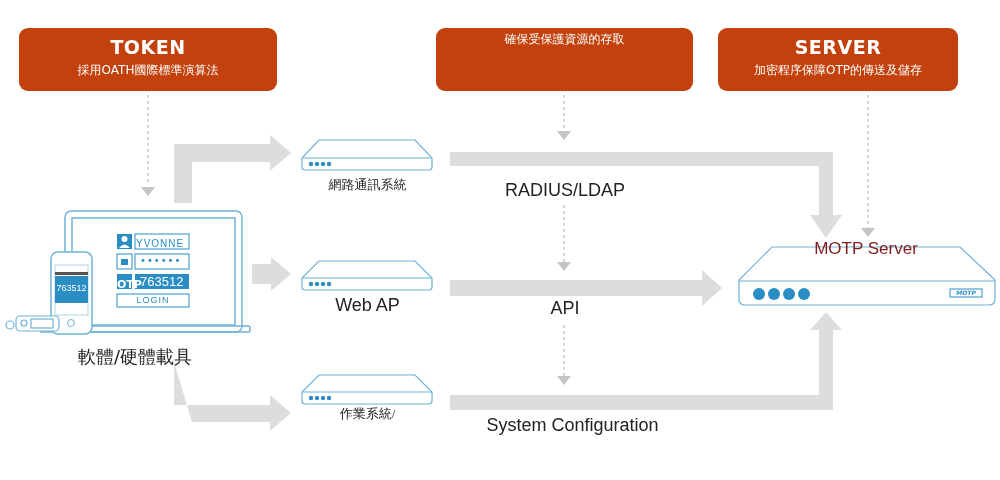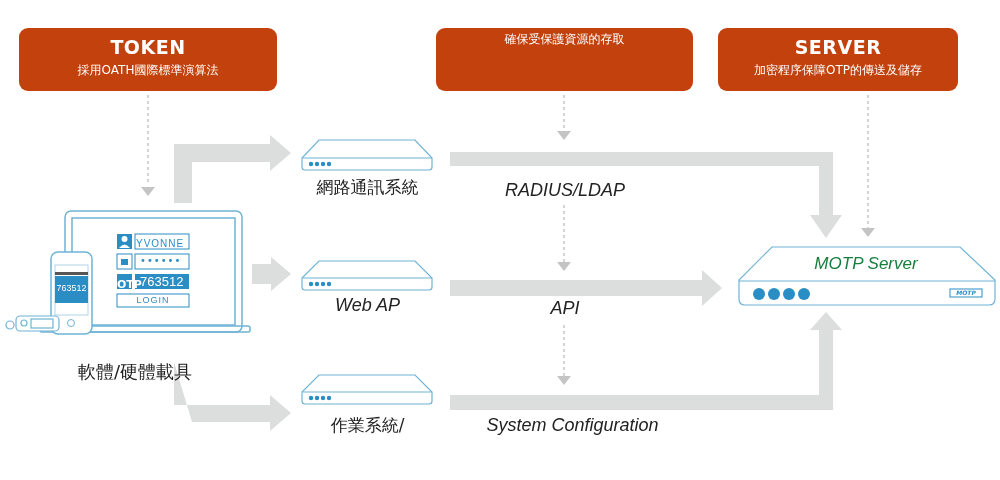--- a/index.html
+++ b/index.html
@@ -6,22 +6,22 @@
   body { width: 1000px; height: 480px; position: relative; overflow: hidden;
          font-family: "DejaVu Sans", "Liberation Sans", sans-serif; color: #222; }
   .hdr { position: absolute; top: 28px; height: 63px; background: #c2410c;
          border-radius: 9px; color: #fff; text-align: center; }
   .hdr .t { font-weight: bold; font-size: 19px; line-height: 24px; margin-top: 7px; letter-spacing: 0.5px; }
   .hdr .s { font-size: 12px; line-height: 22px; }
   #hdr-token { left: 19px; width: 258px; }
   #hdr-agent { left: 436px; width: 257px; }
   #hdr-server { left: 718px; width: 240px; }
   svg.diagram { position: absolute; left: 0; top: 0; }
-  .lbl { position: absolute; font-size: 17px; color: #222; text-align: center; white-space: nowrap; }
-  .lbl-en { font-family: "Liberation Sans", sans-serif; font-size: 18px; font-style: italic; }
+  .lbl { position: absolute; font-size: 13px; color: #222; text-align: center; white-space: nowrap; }
+  .lbl-en { font-family: "Liberation Sans", sans-serif; font-size: 18px; }
 </style>
 </head>
 <body>
 
 <div class="hdr" id="hdr-token">
   <div class="t">TOKEN</div>
   <div class="s">採用OATH國際標準演算法</div>
 </div>
 <div class="hdr" id="hdr-agent">
   <div class="s">確保受保護資源的存取</div>
@@ -127,27 +127,27 @@
   </g>
 </svg>
 
 <div class="lbl" style="left:136px;top:238px;font-size:10px;color:#2a8dc4;letter-spacing:1px;font-family:'Liberation Sans',sans-serif;">YVONNE</div>
 <div class="lbl" style="left:140px;top:255px;font-size:10px;color:#2a8dc4;letter-spacing:1px;">••••••</div>
 <div class="lbl" style="left:117px;top:278px;font-size:11px;color:#fff;font-weight:bold;width:15px;">OTP</div>
 <div class="lbl" style="left:140px;top:274px;font-size:13px;color:#fff;font-family:'Liberation Sans',sans-serif;">763512</div>
 <div class="lbl" style="left:117px;top:295px;width:72px;font-size:9px;color:#2a8dc4;letter-spacing:1px;font-family:'Liberation Sans',sans-serif;">LOGIN</div>
 <div class="lbl" style="left:55px;top:283px;width:33px;font-size:9px;color:#fff;font-family:'Liberation Sans',sans-serif;">763512</div>
 
-<div class="lbl" style="left:40px;top:360px;width:190px;font-size:18px;">軟體/硬體載具</div>
+<div class="lbl" style="left:40px;top:345px;width:190px;font-size:18px;">軟體/硬體載具</div>
 
 <div class="lbl" style="left:290px;top:176px;width:155px;">網路通訊系統</div>
 <div class="lbl lbl-en" style="left:490px;top:180px;width:150px;">RADIUS/LDAP</div>
 
 <div class="lbl lbl-en" style="left:290px;top:295px;width:155px;">Web AP</div>
 <div class="lbl lbl-en" style="left:520px;top:298px;width:90px;text-align:center;">API</div>
 
-<div class="lbl" style="left:290px;top:413px;width:155px;line-height:24px;">
+<div class="lbl" style="left:290px;top:402px;width:155px;line-height:24px;font-family:Liberation Serif, serif;">
   <div>作業系統/</div>
 </div>
 <div class="lbl lbl-en" style="left:470px;top:415px;width:205px;">System Configuration</div>
 
-<div class="lbl lbl-en" style="left:772px;top:254px;width:188px;color:#15803d;font-size:17px;">MOTP Server</div>
+<div class="lbl lbl-en" style="left:772px;top:239px;width:188px;color:#7f1d1d;font-size:17px;">MOTP Server</div>
 <div class="lbl" style="left:950px;top:289px;width:32px;font-size:6px;color:#2a8dc4;font-weight:bold;font-style:italic;">MOTP</div>
 
 </body></html>

